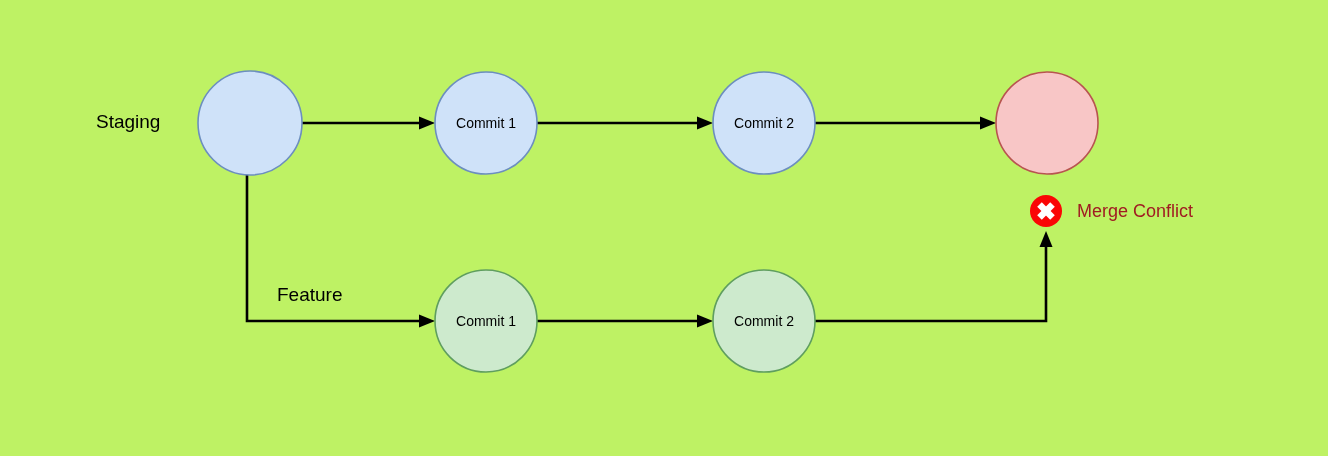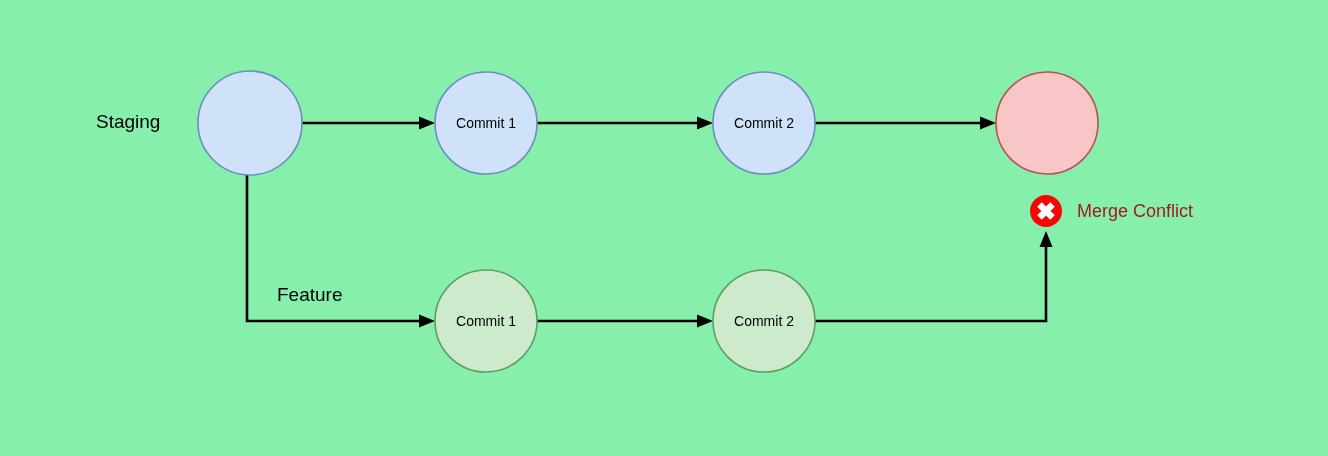--- a/index.html
+++ b/index.html
@@ -10,21 +10,21 @@
   body {
     width: 1328px;
     height: 456px;
     font-family: "Liberation Sans", sans-serif;
     overflow: hidden;
   }
   #diagram-canvas {
     position: relative;
     width: 1328px;
     height: 456px;
-    background: #86efac;
+    background: #bef264;
   }
   svg.diagram {
     display: block;
     width: 1328px;
     height: 456px;
   }
   text {
     font-family: "Liberation Sans", sans-serif;
     dominant-baseline: middle;
   }

